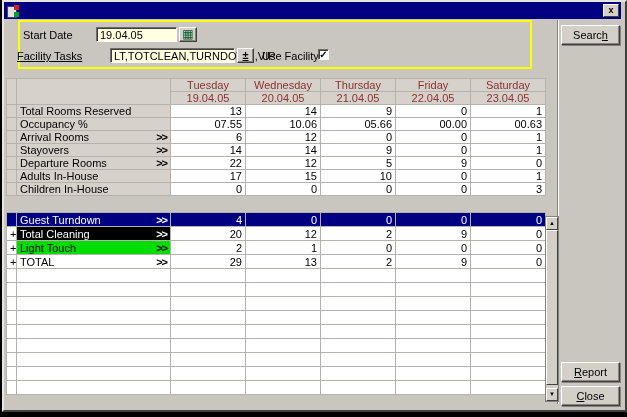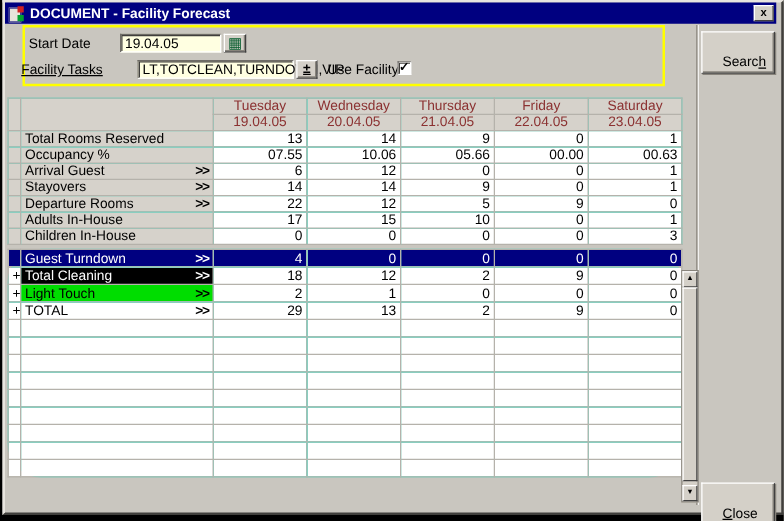--- a/index.html
+++ b/index.html
@@ -43,31 +43,31 @@
   .checkbox{position:absolute;width:11px;height:11px;background:#fff;box-sizing:border-box;
     border-top:1px solid #6e6b66;border-left:1px solid #6e6b66;
     border-bottom:1px solid #fff;border-right:1px solid #fff;
     box-shadow:inset 1px 1px 0 #403f3c;
     text-align:center;line-height:10px;font-size:10px;font-weight:bold;}
   
   .push-btn{position:absolute;width:59px;height:20px;background:#d4d0c8;box-sizing:border-box;
     border-top:1px solid #fff;border-left:1px solid #fff;
     border-right:1px solid #404040;border-bottom:1px solid #404040;
     box-shadow:inset -1px -1px 0 #87837b, 1px 1px 0 #87837b;
-    font-family:"Liberation Sans",sans-serif;font-size:11px;text-align:center;line-height:17px;padding:16px;cursor:default;}
+    font-family:"Liberation Sans",sans-serif;font-size:11px;text-align:center;line-height:17px;padding:0;cursor:default;}
   .push-btn .key{text-decoration:underline;}
   .groove{position:absolute;left:553px;top:18px;width:2px;height:384px;
     border-left:1px solid #87837b;border-right:1px solid #fff;box-sizing:border-box;}
   
   table.grid{position:absolute;border-collapse:collapse;table-layout:fixed;background:#5eead4;
     border:1px solid #87837b;font-size:11px;}
   table.grid td, table.grid th{border:1px solid #b5b2ab;overflow:hidden;white-space:nowrap;
     padding:0 3px;font-weight:normal;box-sizing:border-box;}
   table.upper{left:2px;top:76px;width:539px;}
-  table.lower{left:2px;top:197px;width:539px;border-radius:27px;}
+  table.lower{left:2px;top:210px;width:539px;}
   table.upper th{height:13px;background:#d6d2cb;color:#8b3131;text-align:center;}
   th.day-hl{background:#ffff00;color:#000;}
   td.gutter-u{background:#d6d2cb;}
   td.gutter-w{background:#fff;text-align:center;padding:0 1px;}
   td.lbl{background:#d6d2cb;}
   td.lbl-white{background:#fff;}
   .lblwrap{display:flex;justify-content:space-between;align-items:center;}
   td.val{text-align:right;background:#fff;}
   table.upper td{height:13px;}
   table.lower td{height:14px;}
@@ -92,21 +92,20 @@
 <body>
 
 <div class="window">
 
   <div class="titlebar">
     <span class="app-icon">
       <span class="p1"></span>
         <span class="p2"></span>
         <span class="p3"></span>
     </span>
-    <span class="title-text">DOCUMENT - Facility Forecast</span>
     <button class="close-btn">
       <span>x</span>
     </button>
   </div>
 
   <div class="group-box"></div>
 
   <div class="frm-label" style="left:19px;top:27px;width:70px;">Start Date</div>
   <div class="field" style="left:92px;top:25px;width:81px;">19.04.05</div>
   <button class="mini-btn" style="left:175px;top:25px;">
@@ -121,20 +120,21 @@
 
   <div class="frm-label" style="left:258px;top:48px;width:54px;text-align:left;">Use Facility</div>
   <div class="checkbox" style="left:314px;top:47px;">
     <span>✓</span>
   </div>
 
   <button class="push-btn" style="left:557px;top:23px;"><span>Searc</span><span class="key">h</span><span></span></button>
 
   <div class="groove"></div>
 
+  <button class="push-btn" style="left:557px;top:360px;"><span class="key">R</span><span>eport</span></button>
 
   <button class="push-btn" style="left:557px;top:384px;"><span class="key">C</span><span>lose</span></button>
 
   <table class="grid upper">
     <colgroup>
       <col style="width:10px">
         <col style="width:154px">
       <col style="width:75px">
         <col style="width:75px">
         <col style="width:75px">
@@ -185,21 +185,21 @@
           <td class="val">07.55</td>
           <td class="val">10.06</td>
           <td class="val">05.66</td>
           <td class="val">00.00</td>
           <td class="val">00.63</td>
         </tr>
         <tr>
           <td class="gutter-u"></td>
           <td class="lbl">
             <div class="lblwrap">
-              <span>Arrival Guest</span>
+              <span>Arrival Rooms</span>
               <span class="drill">&gt;&gt;</span>
             </div>
           </td>
           <td class="val">6</td>
           <td class="val">12</td>
           <td class="val">0</td>
           <td class="val">0</td>
           <td class="val">1</td>
         </tr>
         <tr>
@@ -287,21 +287,21 @@
           <td class="val">0</td>
         </tr>
         <tr class="">
           <td class="gutter-w">+</td>
           <td class="lbl-white lbl-black">
             <div class="lblwrap">
               <span>Total Cleaning</span>
               <span class="drill">&gt;&gt;</span>
             </div>
           </td>
-          <td class="val">18</td>
+          <td class="val">20</td>
           <td class="val">12</td>
           <td class="val">2</td>
           <td class="val">9</td>
           <td class="val">0</td>
         </tr>
         <tr class="">
           <td class="gutter-w">+</td>
           <td class="lbl-white lbl-green">
             <div class="lblwrap">
               <span>Light Touch</span>

